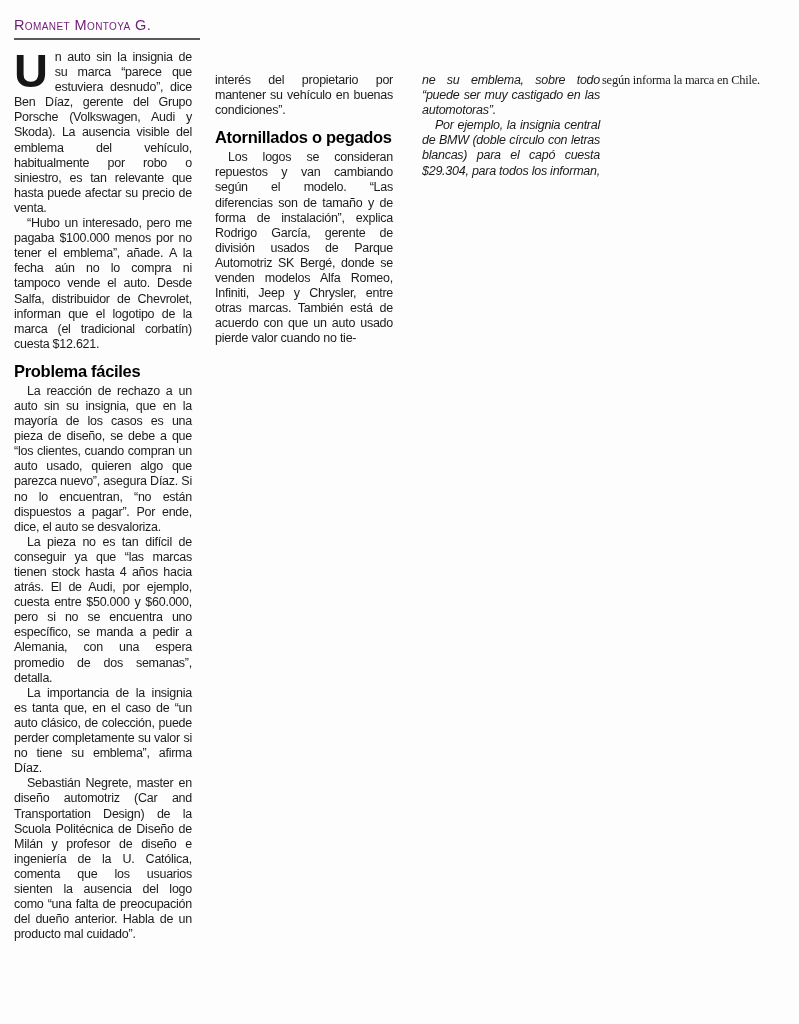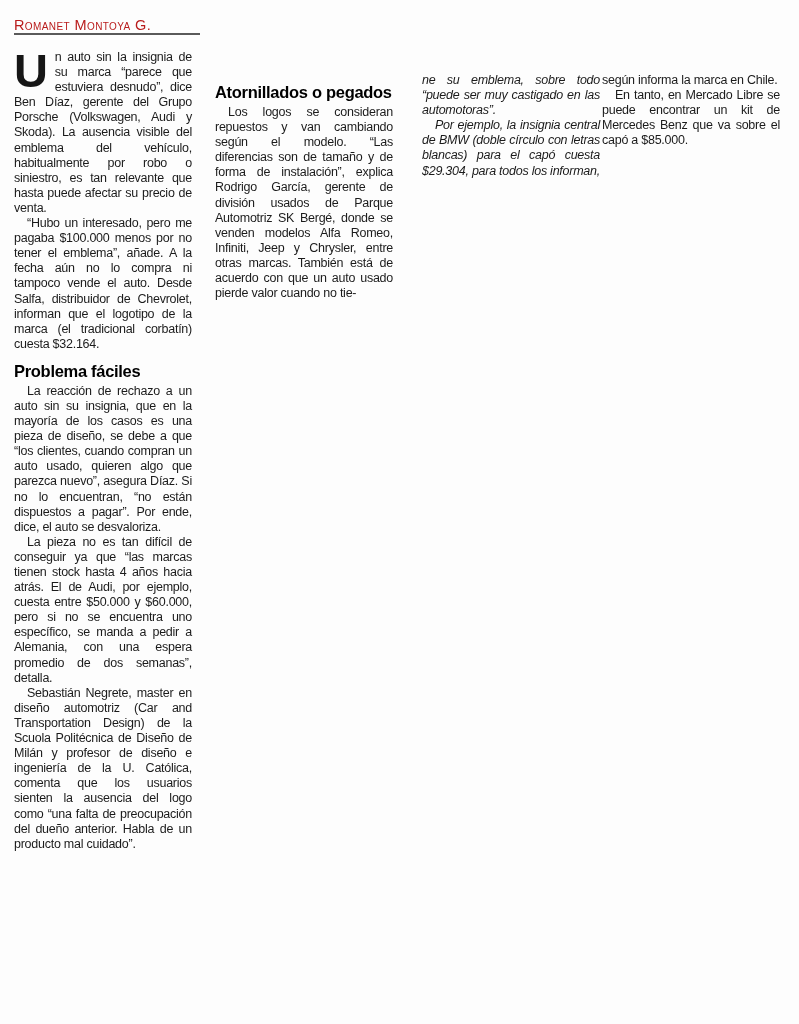--- a/index.html
+++ b/index.html
@@ -14,36 +14,37 @@
     background: #fdfdfd;
     overflow: hidden;
     font-family: "Liberation Sans", "DejaVu Sans", sans-serif;
     color: #1b1b1b;
   }
   .byline {
     position: absolute;
     left: 14px;
     top: 17px;
     width: 186px;
+    padding-bottom: 5px;
     border-bottom: 2px solid #5a5a5a;
     font-variant: small-caps;
     font-size: 14.5px;
     letter-spacing: 0.4px;
-    color: #b91c1c;
+    color: #701a75;
     white-space: nowrap;
   }
   .col {
     position: absolute;
     top: 73px;
     width: 178px;
   }
   .col-1 { left: 14px; top: 50px; }
   .col-2 { left: 215px; }
   .col-3 { left: 422px; font-style: italic; }
-  .col-4 { left: 602px; }
+  .col-4 { left: 602px; font-family: Liberation Serif, serif; }
 
   .col p {
     margin: 0;
     font-size: 12.5px;
     line-height: 15.1px;
     text-align: justify;
     letter-spacing: -0.25px;
     color: #1b1b1b;
   }
   .col p.indent { text-indent: 13px; }
@@ -65,31 +66,32 @@
   }
 </style>
 </head>
 <body>
 
 <div class="page">
   <div class="byline">Romanet Montoya G.</div>
 
   <div class="col col-1">
       <p><span class="dropcap">U</span>n auto sin la insignia de su marca “parece que estuviera desnudo”, dice Ben Díaz, gerente del Grupo Porsche (Volkswagen, Audi y Skoda). La ausencia visible del emblema del vehículo, habitualmente por robo o siniestro, es tan relevante que hasta puede afectar su precio de venta.</p>
-      <p class="indent">“Hubo un interesado, pero me pagaba $100.000 menos por no tener el emblema”, añade. A la fecha aún no lo compra ni tampoco vende el auto. Desde Salfa, distribuidor de Chevrolet, informan que el logotipo de la marca (el tradicional corbatín) cuesta $32.164.</p>
+      <p class="indent">“Hubo un interesado, pero me pagaba $100.000 menos por no tener el emblema”, añade. A la fecha aún no lo compra ni tampoco vende el auto. Desde Salfa, distribuidor de Chevrolet, informan que el logotipo de la marca (el tradicional corbatín) cuesta $12.621.</p>
       <h2>Problema fáciles</h2>
       <p class="indent">La reacción de rechazo a un auto sin su insignia, que en la mayoría de los casos es una pieza de diseño, se debe a que “los clientes, cuando compran un auto usado, quieren algo que parezca nuevo”, asegura Díaz. Si no lo encuentran, “no están dispuestos a pagar”. Por ende, dice, el auto se desvaloriza.</p>
       <p class="indent">La pieza no es tan difícil de conseguir ya que “las marcas tienen stock hasta 4 años hacia atrás. El de Audi, por ejemplo, cuesta entre $50.000 y $60.000, pero si no se encuentra uno específico, se manda a pedir a Alemania, con una espera promedio de dos semanas”, detalla.</p>
+      <p class="indent">La importancia de la insignia es tanta que, en el caso de “un auto clásico, de colección, puede perder completamente su valor si no tiene su emblema”, afirma Díaz.</p>
       <p class="indent">Sebastián Negrete, master en diseño automotriz (Car and Transportation Design) de la Scuola Politécnica de Diseño de Milán y profesor de diseño e ingeniería de la U. Católica, comenta que los usuarios sienten la ausencia del logo como “una falta de preocupación del dueño anterior. Habla de un producto mal cuidado”.</p>
     </div>
   <div class="col col-2">
+      <p>interés del propietario por mantener su vehículo en buenas condiciones”.</p>
       <h2>Atornillados o pegados</h2>
       <p class="indent">Los logos se consideran repuestos y van cambiando según el modelo. “Las diferencias son de tamaño y de forma de instalación”, explica Rodrigo García, gerente de división usados de Parque Automotriz SK Bergé, donde se venden modelos Alfa Romeo, Infiniti, Jeep y Chrysler, entre otras marcas. También está de acuerdo con que un auto usado pierde valor cuando no tie-</p>
     </div>
   <div class="col col-3">
       <p>ne su emblema, sobre todo “puede ser muy castigado en las automotoras”.</p>
       <p class="indent">Por ejemplo, la insignia central de BMW (doble círculo con letras blancas) para el capó cuesta $29.304, para todos los informan,</p>
     </div>
   <div class="col col-4">
       <p>según informa la marca en Chile.</p>
-      <p class="indent">En tanto, en Mercado Libre se puede encontrar un kit de Mercedes Benz que va sobre el capó a $85.000.</p>
     </div>
 </div>
 
 </body></html>

